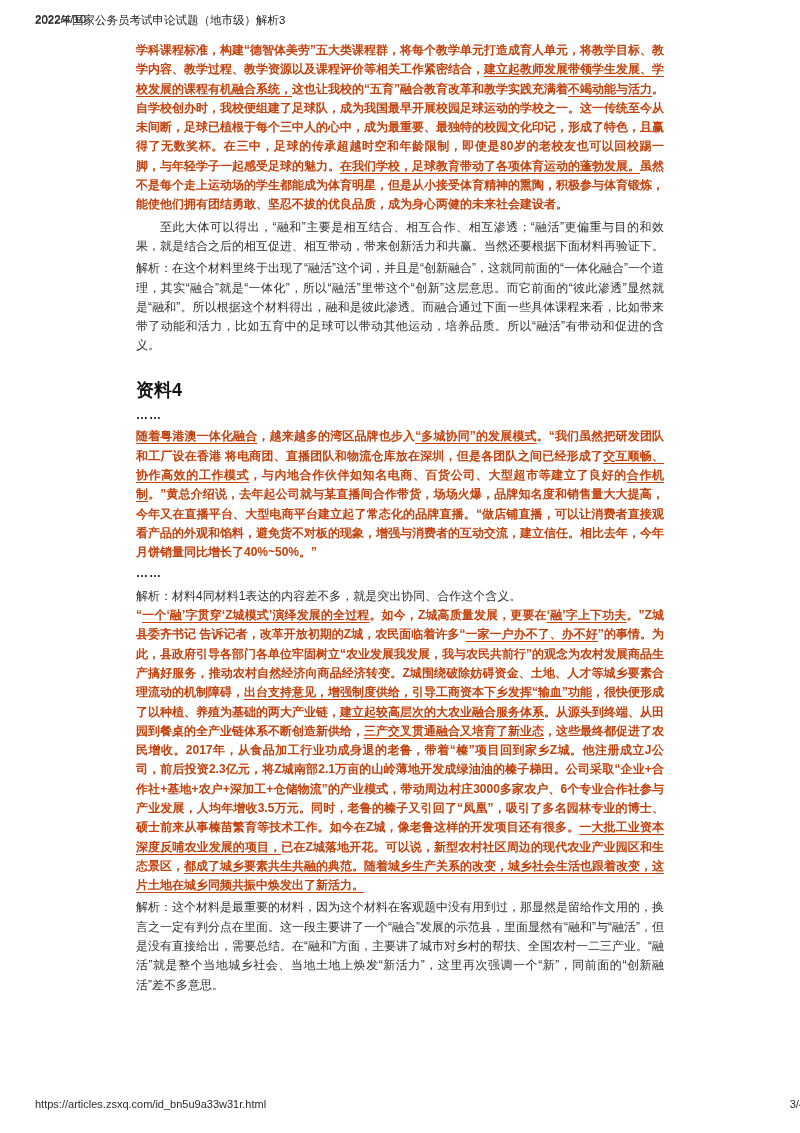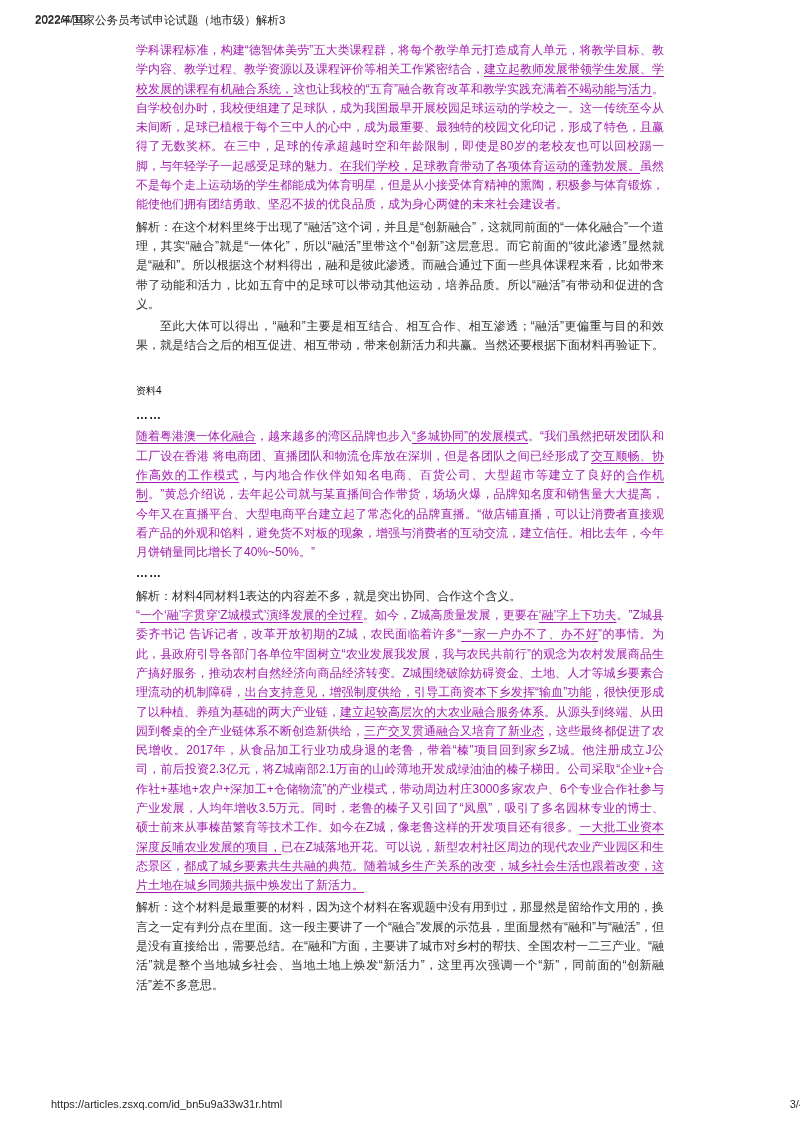--- a/index.html
+++ b/index.html
@@ -34,59 +34,59 @@
     position: absolute;
     top: 41px;
     left: 136px;
     width: 528px;
     font-size: 12px;
     line-height: 19.3px;
     text-align: justify;
     color: #1b1b1b;
   }
   .article-body p { margin: 0; }
-  p.material { font-weight: normal; color: #a21caf; }
+  p.material { font-weight: bold; color: #c2410c; }
   p.analysis { font-weight: normal; color: #2e2e2e; margin-top: 3px; }
   .indent { text-indent: 2em; }
   .sec-heading {
-    font-weight: normal;
-    font-size: 10px;
+    font-weight: bold;
+    font-size: 18px;
     margin: 25px 0 6px 0;
     color: #141414;
   }
   .dots { font-weight: bold; margin: 2px 0 2px 0; letter-spacing: 1px; }
   .u {
     text-decoration: underline;
     text-decoration-thickness: 1px;
     text-underline-offset: 2.5px;
   }
   .print-footer {
     position: absolute;
     top: 1098px;
     left: 35px;
     right: 35px;
     font-size: 11px;
     color: #2a2a2a;
   }
-  .footer-url { position: absolute; left: 16px; top: 0; }
+  .footer-url { position: absolute; left: 0; top: 0; }
   .footer-page { position: absolute; right: 0; top: 0; }
 </style>
 </head>
 <body>
 
 <div class="page">
   <div class="print-header">
     <span class="print-date">2022/4/10</span>
     <span class="print-title">2022年国家公务员考试申论试题（地市级）解析3</span>
   </div>
 
   <div class="article-body">
       <p class="material"><span>学科课程标准，构建“德智体美劳”五大类课程群，将每个教学单元打造成育人单元，将教学目标、教学内容、教学过程、教学资源以及课程评价等相关工作紧密结合，</span><span class="u">建立起教师发展带领学生发展、学校发展的课程有机融合系统，</span><span>这也让我校的“五育”融合教育改革和教学实践充满着</span><span class="u">不竭动能与活力</span><span>。自学校创办时，我校便组建了足球队，成为我国最早开展校园足球运动的学校之一。这一传统至今从未间断，足球已植根于每个三中人的心中，成为最重要、最独特的校园文化印记，形成了特色，且赢得了无数奖杯。在三中，足球的传承超越时空和年龄限制，即使是80岁的老校友也可以回校踢一脚，与年轻学子一起感受足球的魅力。</span><span class="u">在我们学校，足球教育带动了各项体育运动的蓬勃发展。</span><span>虽然不是每个走上运动场的学生都能成为体育明星，但是从小接受体育精神的熏陶，积极参与体育锻炼，能使他们拥有团结勇敢、坚忍不拔的优良品质，成为身心两健的未来社会建设者。</span></p>
+      <p class="analysis indent"><span>至此大体可以得出，“融和”主要是相互结合、相互合作、相互渗透；“融活”更偏重与目的和效果，就是结合之后的相互促进、相互带动，带来创新活力和共赢。当然还要根据下面材料再验证下。</span></p>
       <p class="analysis"><span>解析：在这个材料里终于出现了“融活”这个词，并且是“创新融合”，这就同前面的“一体化融合”一个道理，其实“融合”就是“一体化”，所以“融活”里带这个“创新”这层意思。而它前面的“彼此渗透”显然就是“融和”。所以根据这个材料得出，融和是彼此渗透。而融合通过下面一些具体课程来看，比如带来带了动能和活力，比如五育中的足球可以带动其他运动，培养品质。所以“融活”有带动和促进的含义。</span></p>
-      <p class="analysis indent"><span>至此大体可以得出，“融和”主要是相互结合、相互合作、相互渗透；“融活”更偏重与目的和效果，就是结合之后的相互促进、相互带动，带来创新活力和共赢。当然还要根据下面材料再验证下。</span></p>
       <div class="sec-heading">资料4</div>
       <div class="dots">……</div>
       <p class="material"><span class="u">随着粤港澳一体化融合</span><span>，越来越多的湾区品牌也步入</span><span class="u">“多城协同”的发展模式</span><span>。“我们虽然把研发团队和工厂设在香港 将电商团、直播团队和物流仓库放在深圳，但是各团队之间已经形成了</span><span class="u">交互顺畅、协作高效的工作模式</span><span>，与内地合作伙伴如知名电商、百货公司、大型超市等建立了良好的</span><span class="u">合作机制</span><span>。”黄总介绍说，去年起公司就与某直播间合作带货，场场火爆，品牌知名度和销售量大大提高，今年又在直播平台、大型电商平台建立起了常态化的品牌直播。“做店铺直播，可以让消费者直接观看产品的外观和馅料，避免货不对板的现象，增强与消费者的互动交流，建立信任。相比去年，今年月饼销量同比增长了40%~50%。”</span></p>
       <div class="dots">……</div>
       <p class="analysis"><span>解析：材料4同材料1表达的内容差不多，就是突出协同、合作这个含义。</span></p>
       <p class="material"><span>“</span><span class="u">一个‘融’字贯穿‘Z城模式’演绎发展的全过程</span><span>。如今，Z城高质量发展，更要在</span><span class="u">‘融’字上下功夫</span><span>。”Z城县委齐书记 告诉记者，改革开放初期的Z城，农民面临着许多“</span><span class="u">一家一户办不了、办不好</span><span>”的事情。为此，县政府引导各部门各单位牢固树立“农业发展我发展，我与农民共前行”的观念为农村发展商品生产搞好服务，推动农村自然经济向商品经济转变。Z城围绕破除妨碍资金、土地、人才等城乡要素合理流动的机制障碍，</span><span class="u">出台支持意见，增强制度供给，引导工商资本下乡发挥“输血”功能</span><span>，很快便形成了以种植、养殖为基础的两大产业链，</span><span class="u">建立起较高层次的大农业融合服务体系</span><span>。从源头到终端、从田园到餐桌的全产业链体系不断创造新供给，</span><span class="u">三产交叉贯通融合又培育了新业态</span><span>，这些最终都促进了农民增收。2017年，从食品加工行业功成身退的老鲁，带着“榛”项目回到家乡Z城。他注册成立J公司，前后投资2.3亿元，将Z城南部2.1万亩的山岭薄地开发成绿油油的榛子梯田。公司采取“企业+合作社+基地+农户+深加工+仓储物流”的产业模式，带动周边村庄3000多家农户、6个专业合作社参与产业发展，人均年增收3.5万元。同时，老鲁的榛子又引回了“凤凰”，吸引了多名园林专业的博士、硕士前来从事榛苗繁育等技术工作。如今在Z城，像老鲁这样的开发项目还有很多。</span><span class="u">一大批工业资本深度反哺农业发展的项目，</span><span>已在Z城落地开花。可以说，新型农村社区周边的现代农业产业园区和生态景区，</span><span class="u">都成了城乡要素共生共融的典范。</span><span class="u">随着城乡生产关系的改变，城乡社会生活也跟着改变，这片土地在城乡同频共振中焕发出了新活力。</span></p>
       <p class="analysis"><span>解析：这个材料是最重要的材料，因为这个材料在客观题中没有用到过，那显然是留给作文用的，换言之一定有判分点在里面。这一段主要讲了一个“融合”发展的示范县，里面显然有“融和”与“融活”，但是没有直接给出，需要总结。在“融和”方面，主要讲了城市对乡村的帮扶、全国农村一二三产业。“融活”就是整个当地城乡社会、当地土地上焕发“新活力”，这里再次强调一个“新”，同前面的“创新融活”差不多意思。</span></p>
     </div>
 
   <div class="print-footer">

